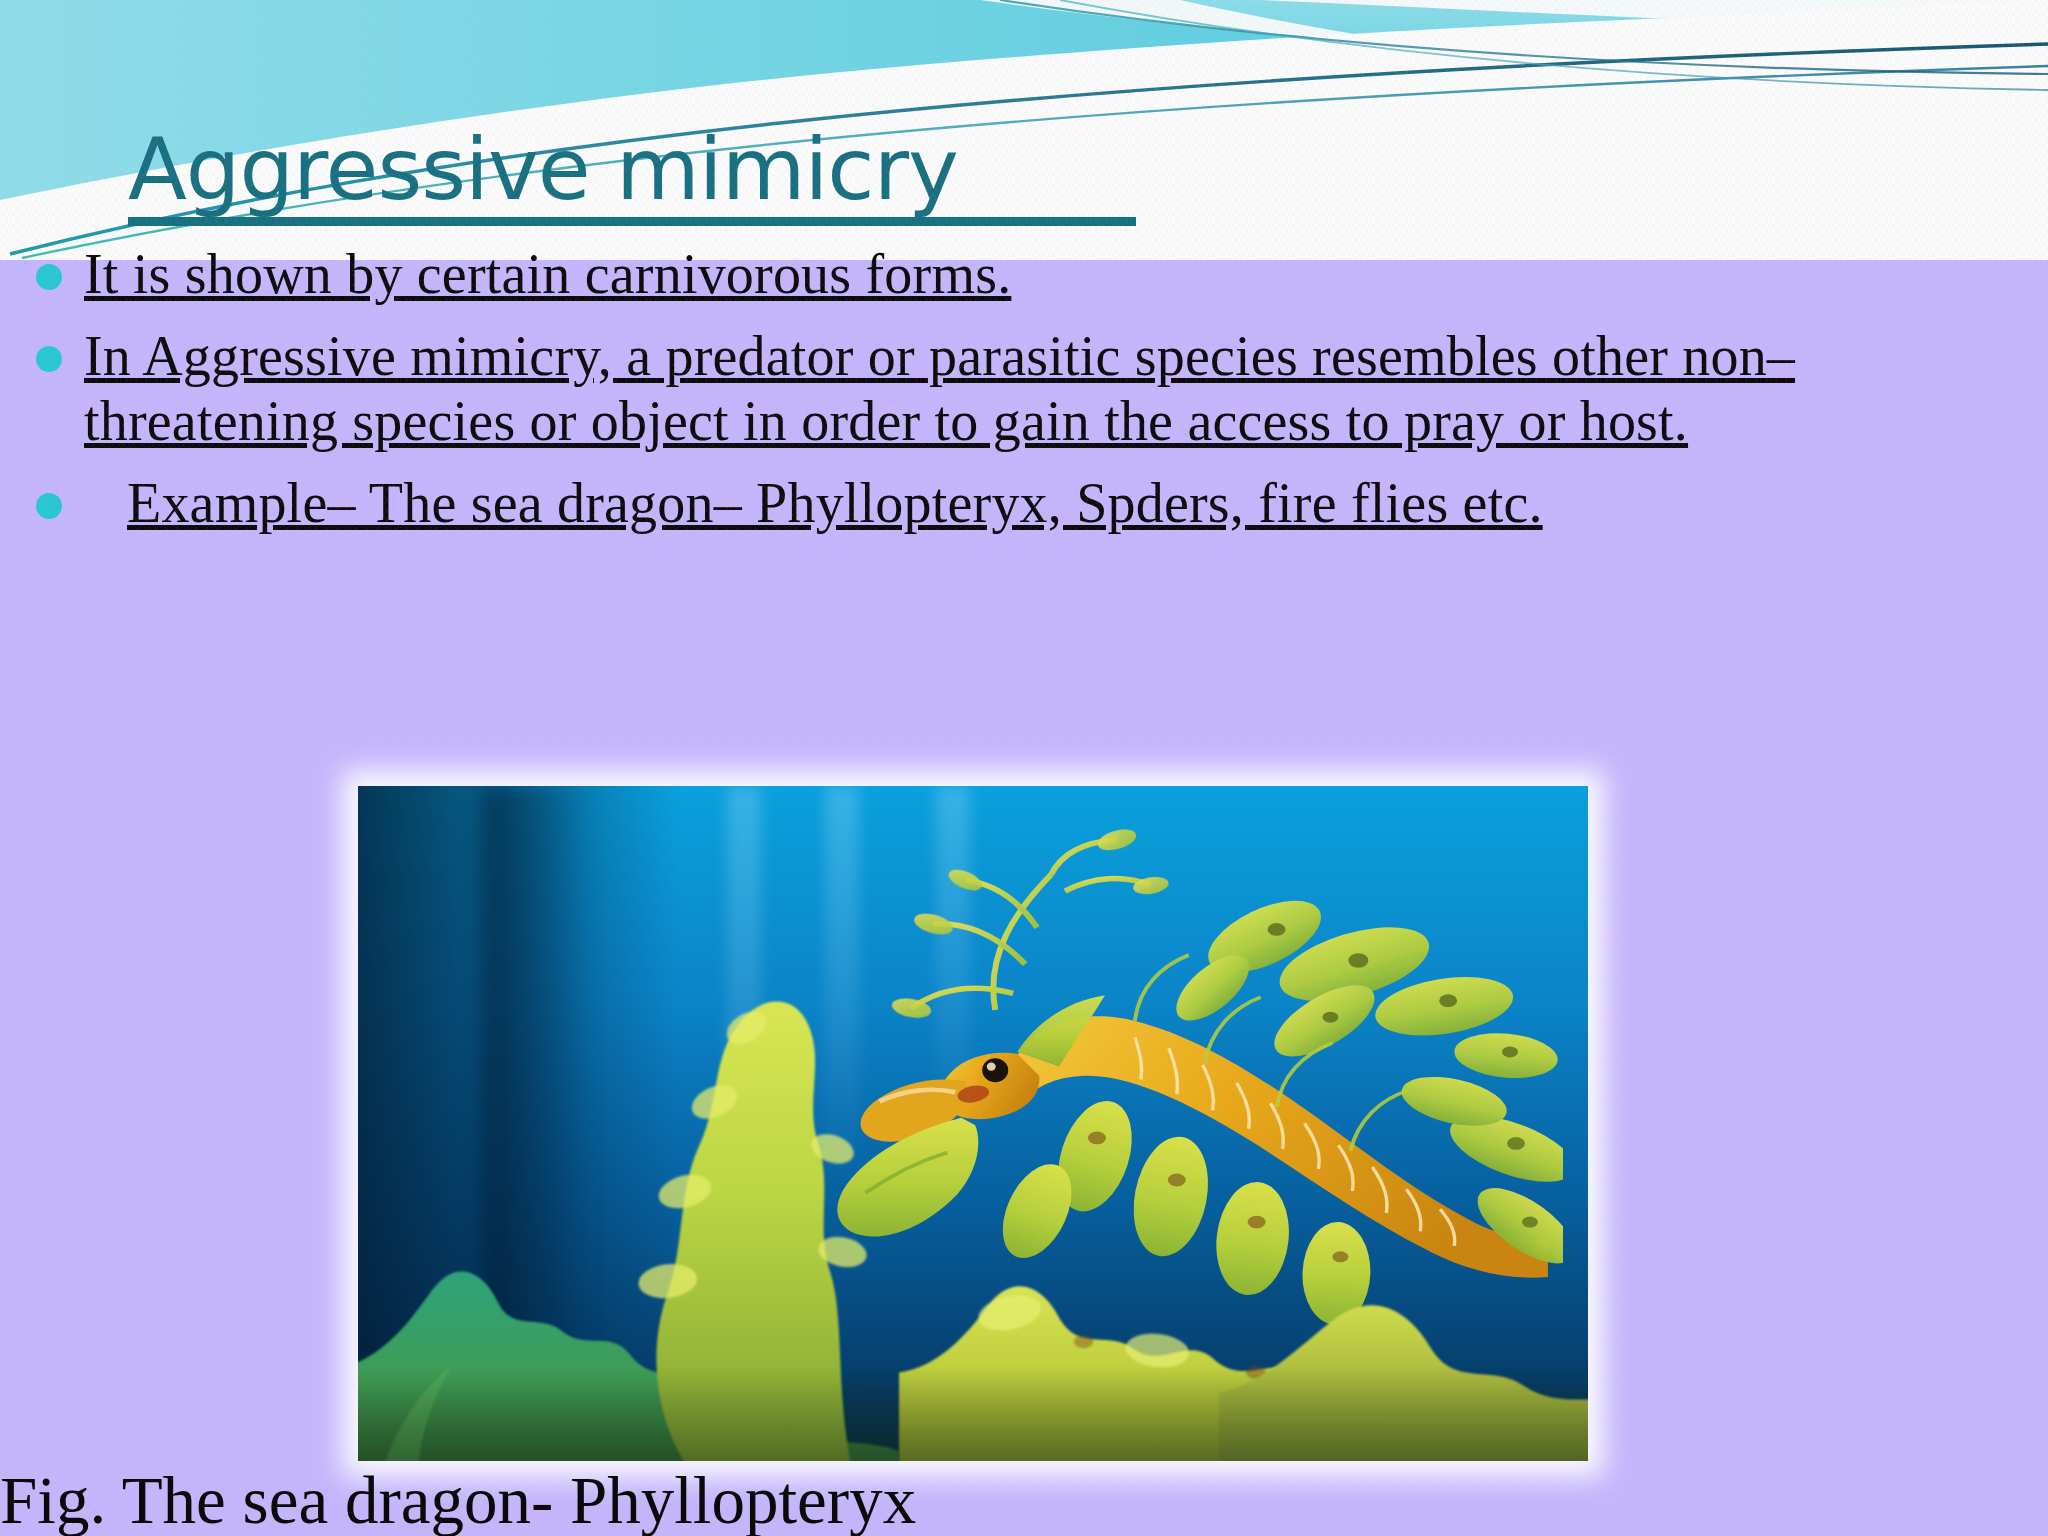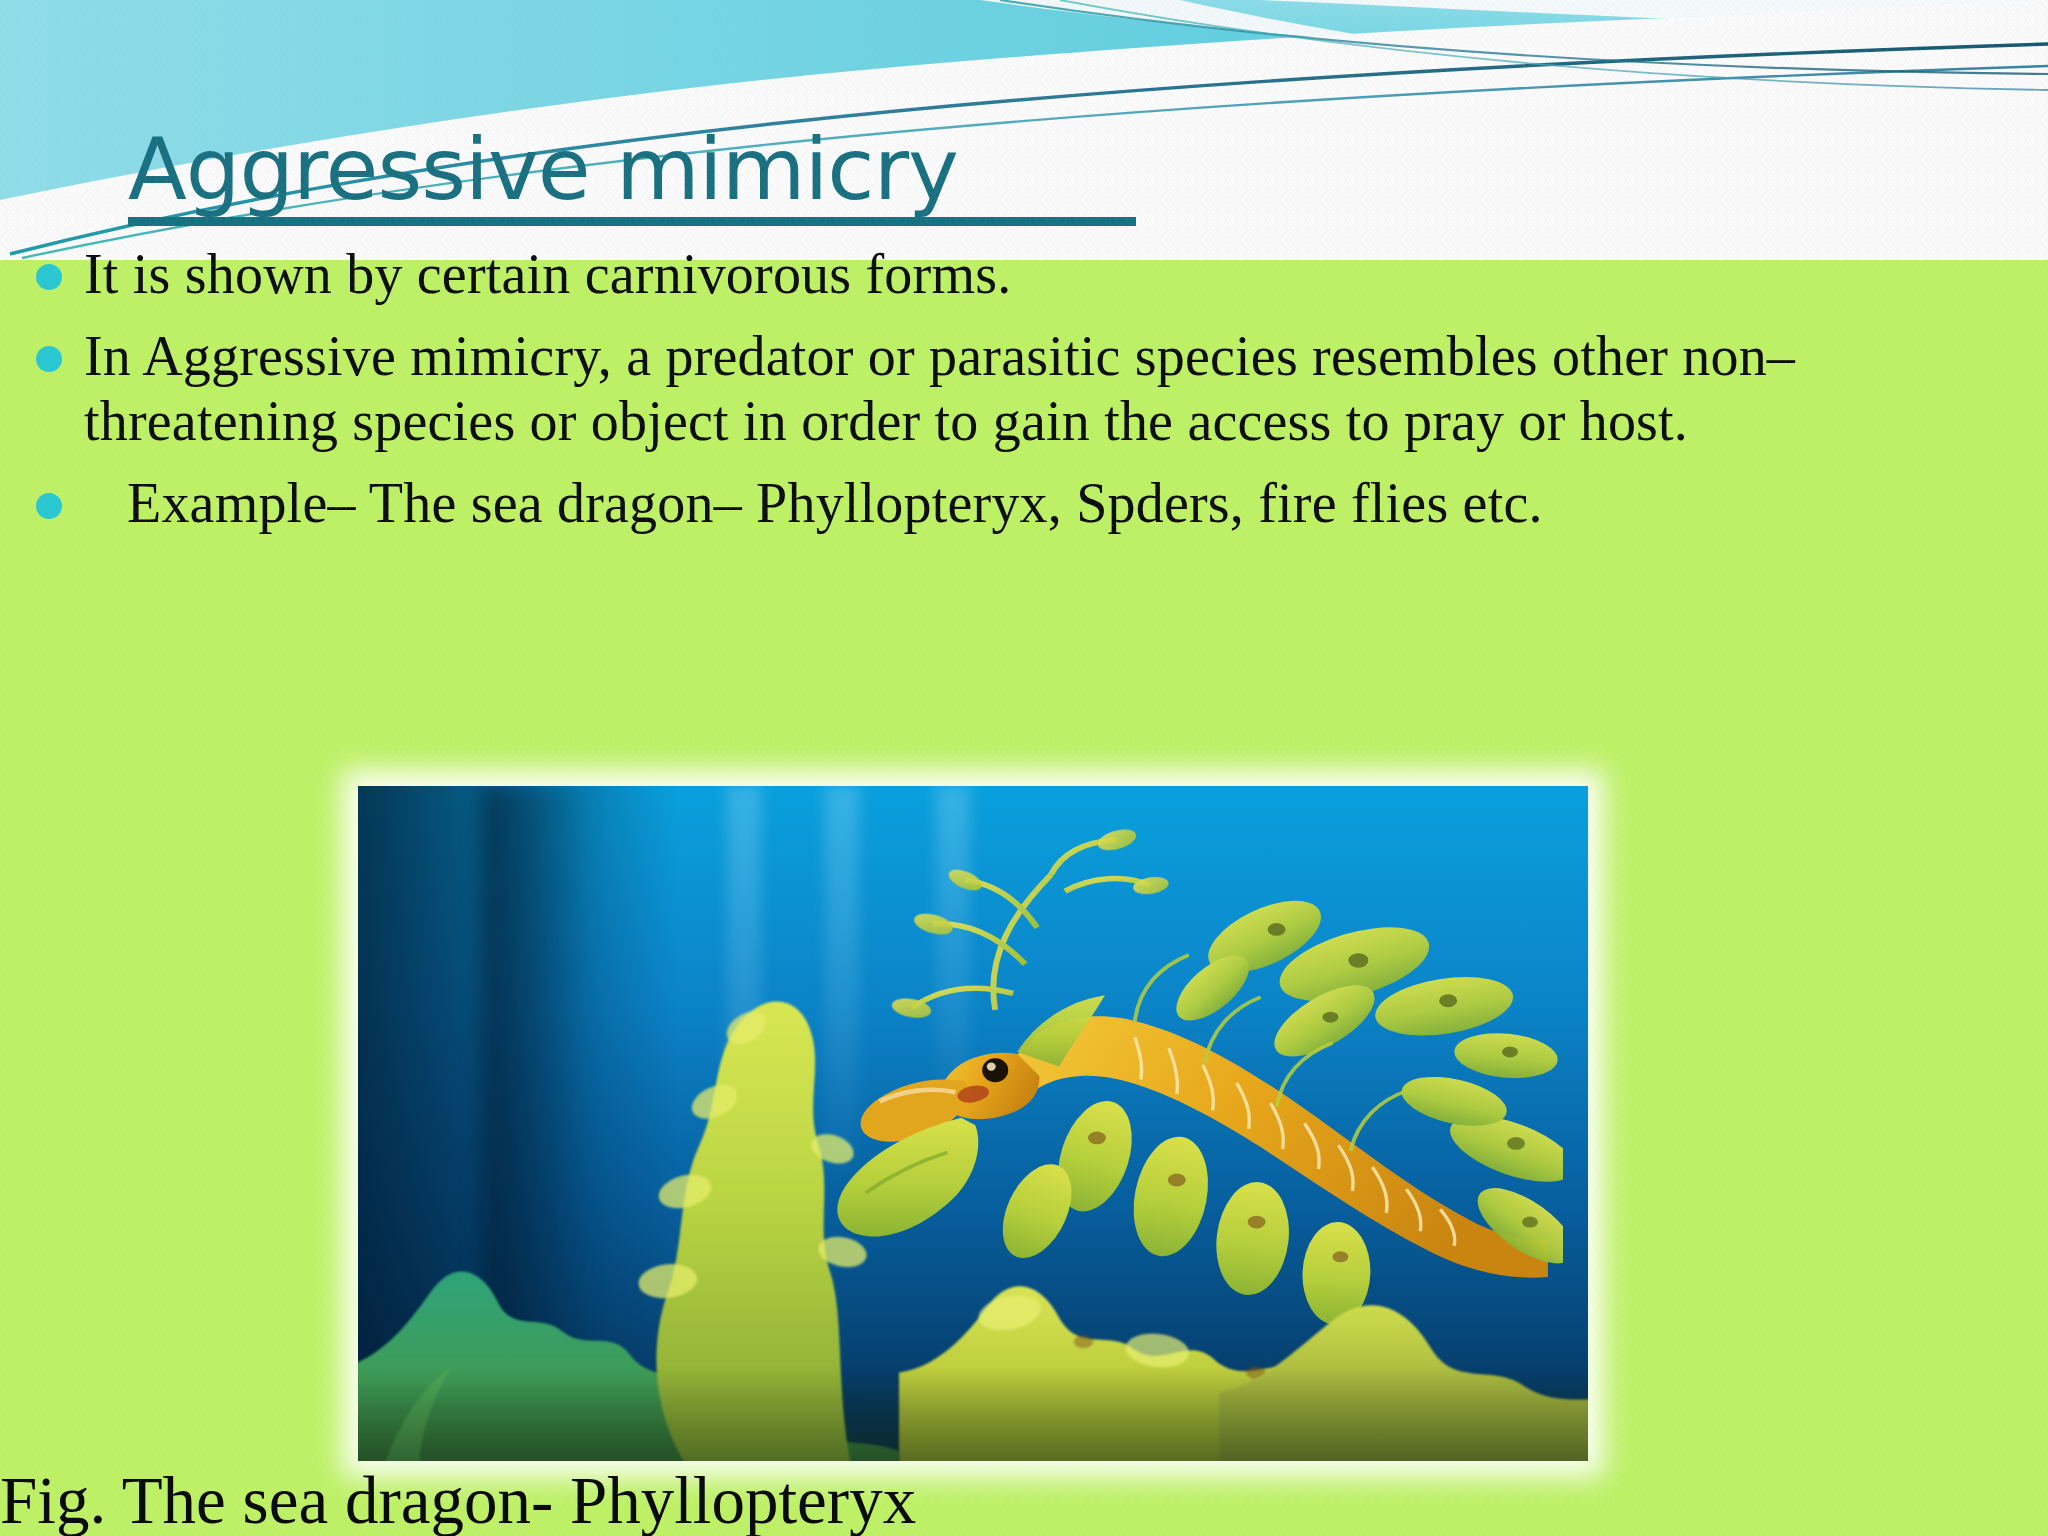--- a/index.html
+++ b/index.html
@@ -8,21 +8,21 @@
     width:2048px; height:1536px;
     overflow:hidden;
     background:#ffffff;
     font-family:"Liberation Serif", serif;
   }
 
   
   #slide{
     position:relative;
     width:2048px; height:1536px;
-    background:#bef264;
+    background:#c4b5fd;
     overflow:hidden;
   }
 
   
   #texture{
     position:absolute; inset:0;
     pointer-events:none;
     opacity:.55;
     background-image:
       repeating-linear-gradient(135deg, rgba(160,170,185,.16) 0 1px, transparent 1px 5px),
@@ -80,20 +80,21 @@
     background:#28c8d2;
     margin:22px 22px 0 18px;
   }
   .btext{
     font-family:"Liberation Serif", serif;
     font-size:56px;
     line-height:1.17;
     color:#0a0a0a;
     letter-spacing:.2px;
     max-width:1940px;
+    text-decoration:underline;
   }
   #b1 .btext{ max-width:1500px; }
   #b3 .btext{ max-width:1900px;margin-left:43px; }
 
   
   #photo-wrap{
     position:absolute;
     left:358px; top:786px;
     width:1230px; height:675px;
     z-index:8;

